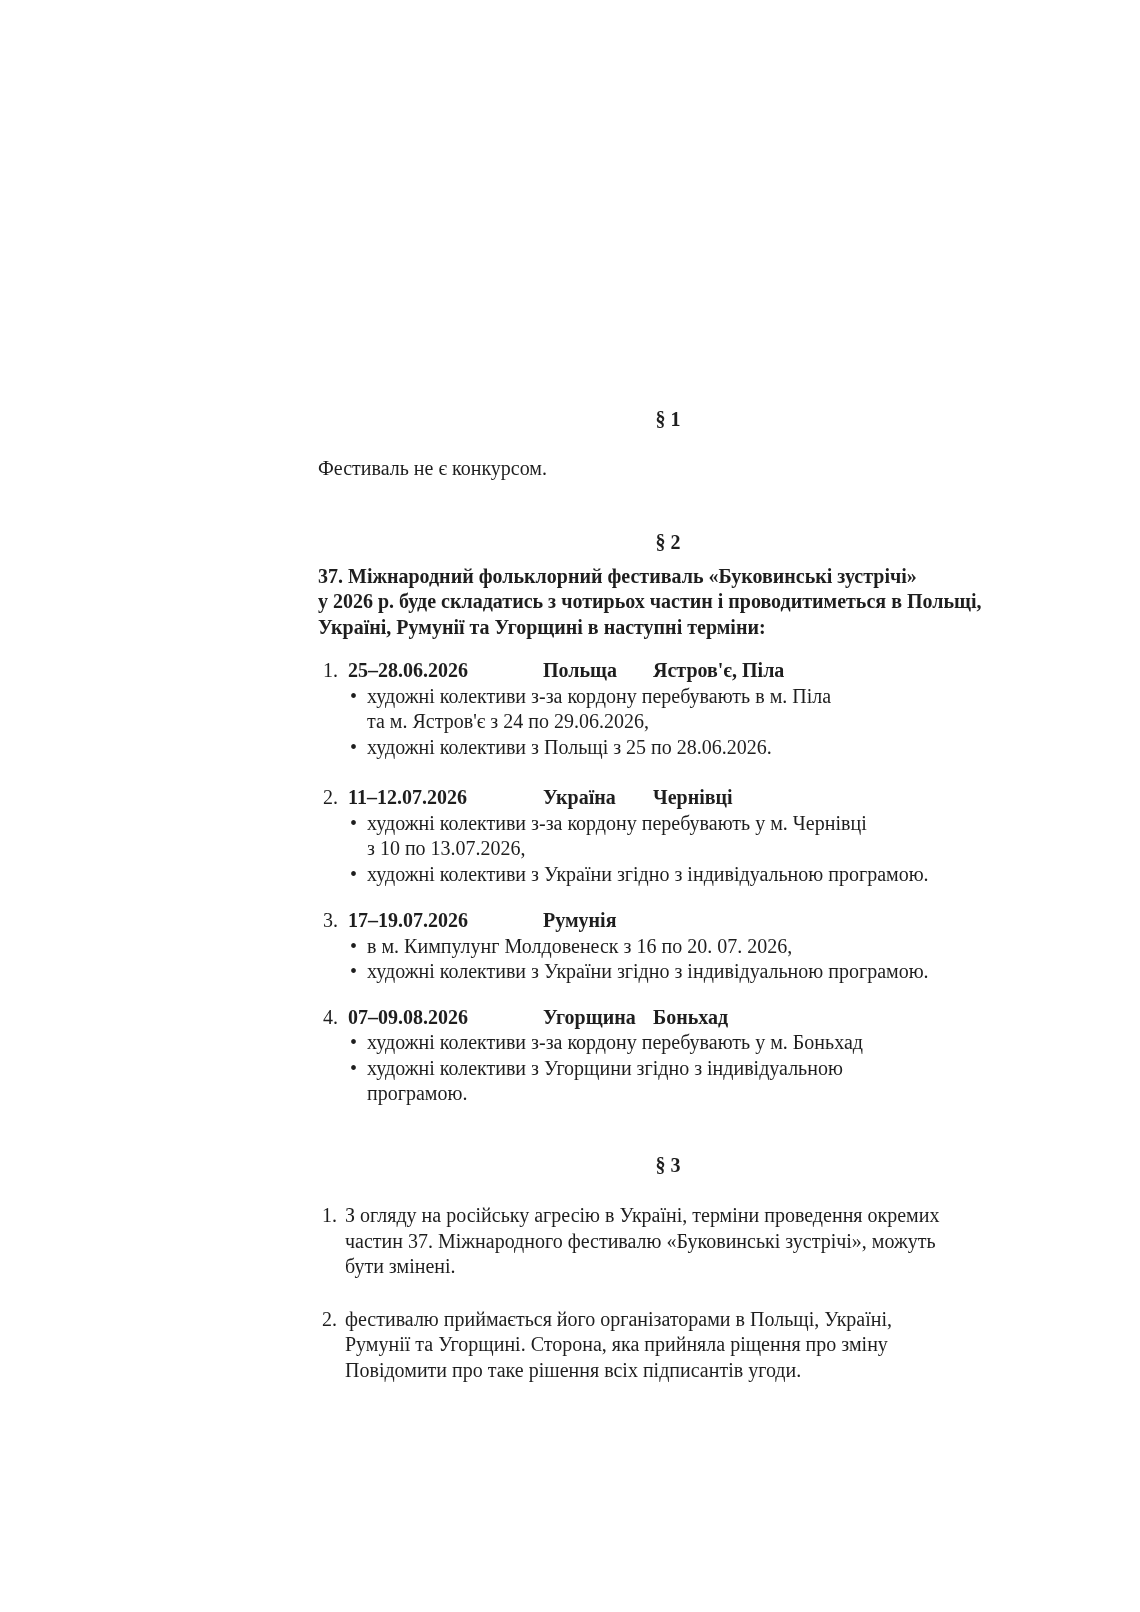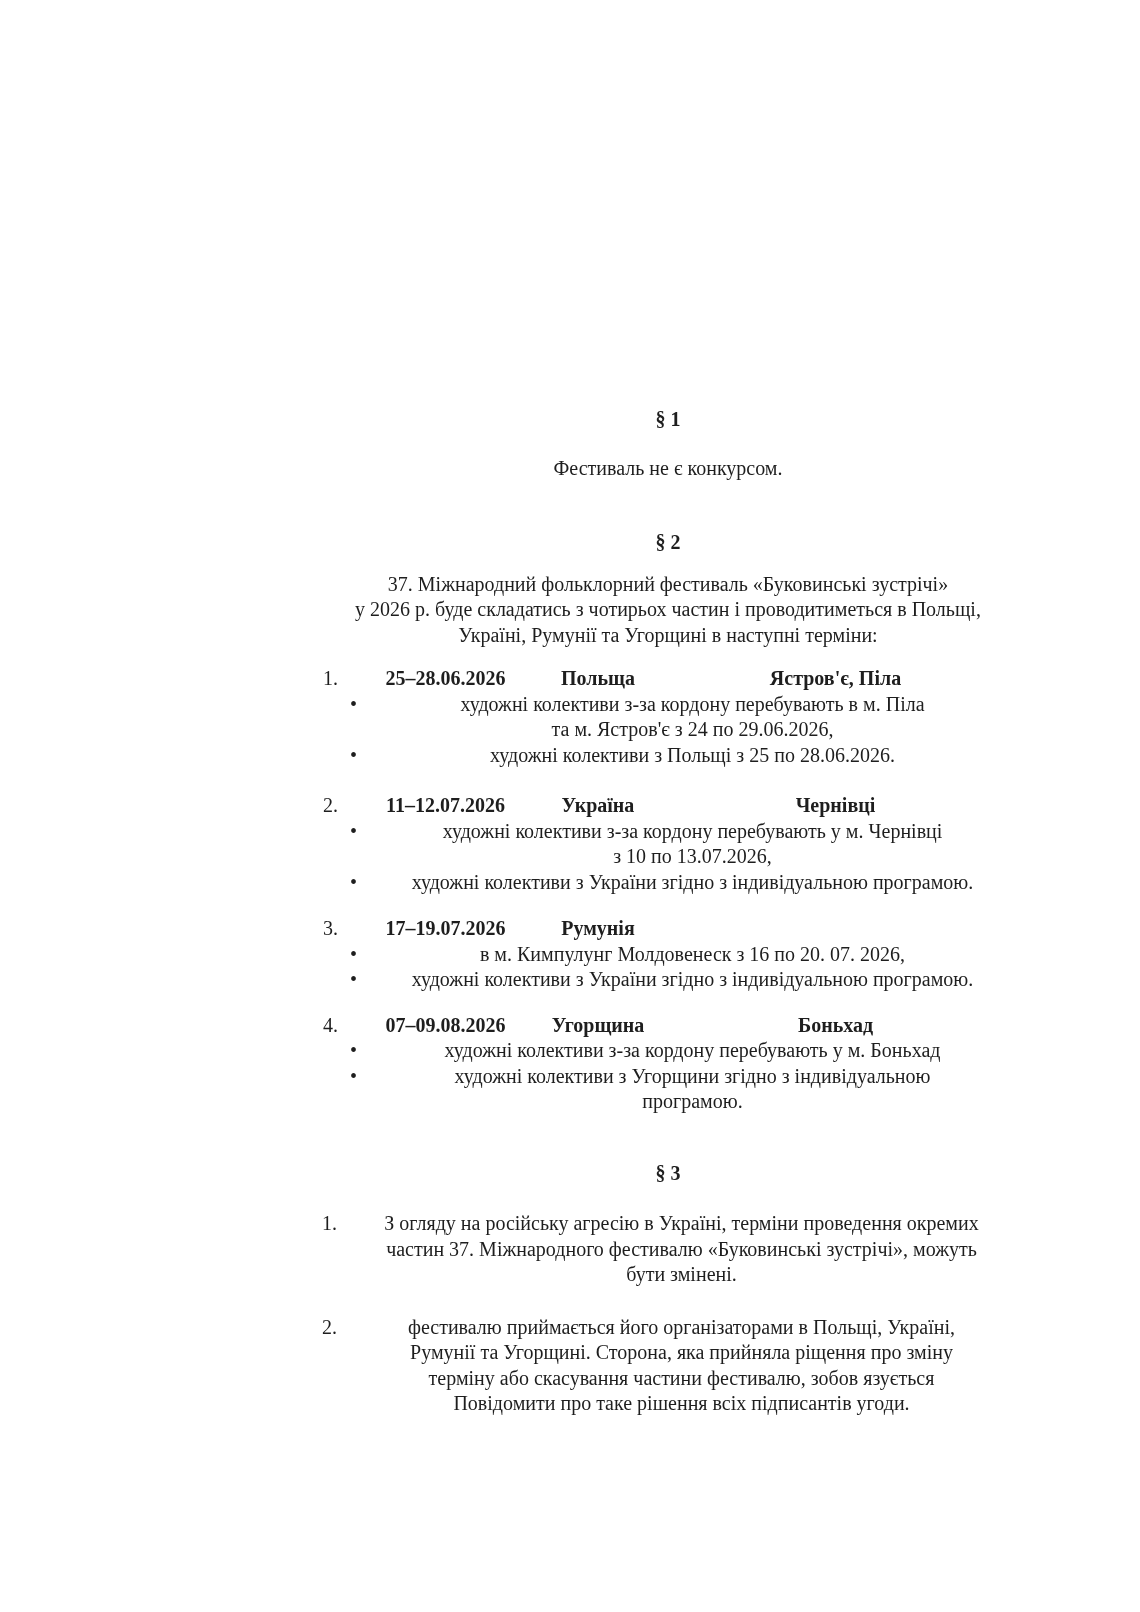--- a/index.html
+++ b/index.html
@@ -14,30 +14,30 @@
     line-height: 25.5px;
     color: #1e1e1e;
     overflow: hidden;
   }
   .content {
     position: absolute;
     left: 318px;
     top: 407px;
     width: 700px;
   }
-  .line { white-space: nowrap; text-align: center; }
+  .line { white-space: nowrap; }
   .sec-heading {
     font-size: 20px;
     font-weight: bold;
     text-align: center;
     line-height: 25.5px;
   }
   .body-para { margin-top: 23px; }
   .sec-2 .sec-heading { margin-top: 49px; }
-  .intro { margin-top: 16px; }
+  .intro { margin-top: 8px; font-weight: bold; }
   .event.e1 { margin-top: 18px; }
   .event.e2 { margin-top: 25px; }
   .event.e3 { margin-top: 21px; }
   .event.e4 { margin-top: 20px; }
   .event-header {
     display: grid;
     grid-template-columns: 30px 195px 110px 1fr;
     font-weight: bold;
   }
   .ev-num { font-weight: normal; padding-left: 5px; }
@@ -173,20 +173,19 @@
           <div class="line">частин 37. Міжнародного фестивалю «Буковинські зустрічі», можуть</div>
           <div class="line">бути змінені.</div>
         </div>
       </div>
 
       <div class="num-item i2">
         <span class="ni-num">2.</span>
         <div class="ni-text">
           <div class="line">фестивалю приймається його організаторами в Польщі, Україні,</div>
           <div class="line">Румунії та Угорщині. Сторона, яка прийняла ріщення про зміну</div>
-          <div class="line">терміну або скасування частини фестивалю, зобов язується</div>
           <div class="line">Повідомити про таке рішення всіх підписантів угоди.</div>
         </div>
       </div>
     </section>
 
   </main>
 </div>
 
 </body></html>

